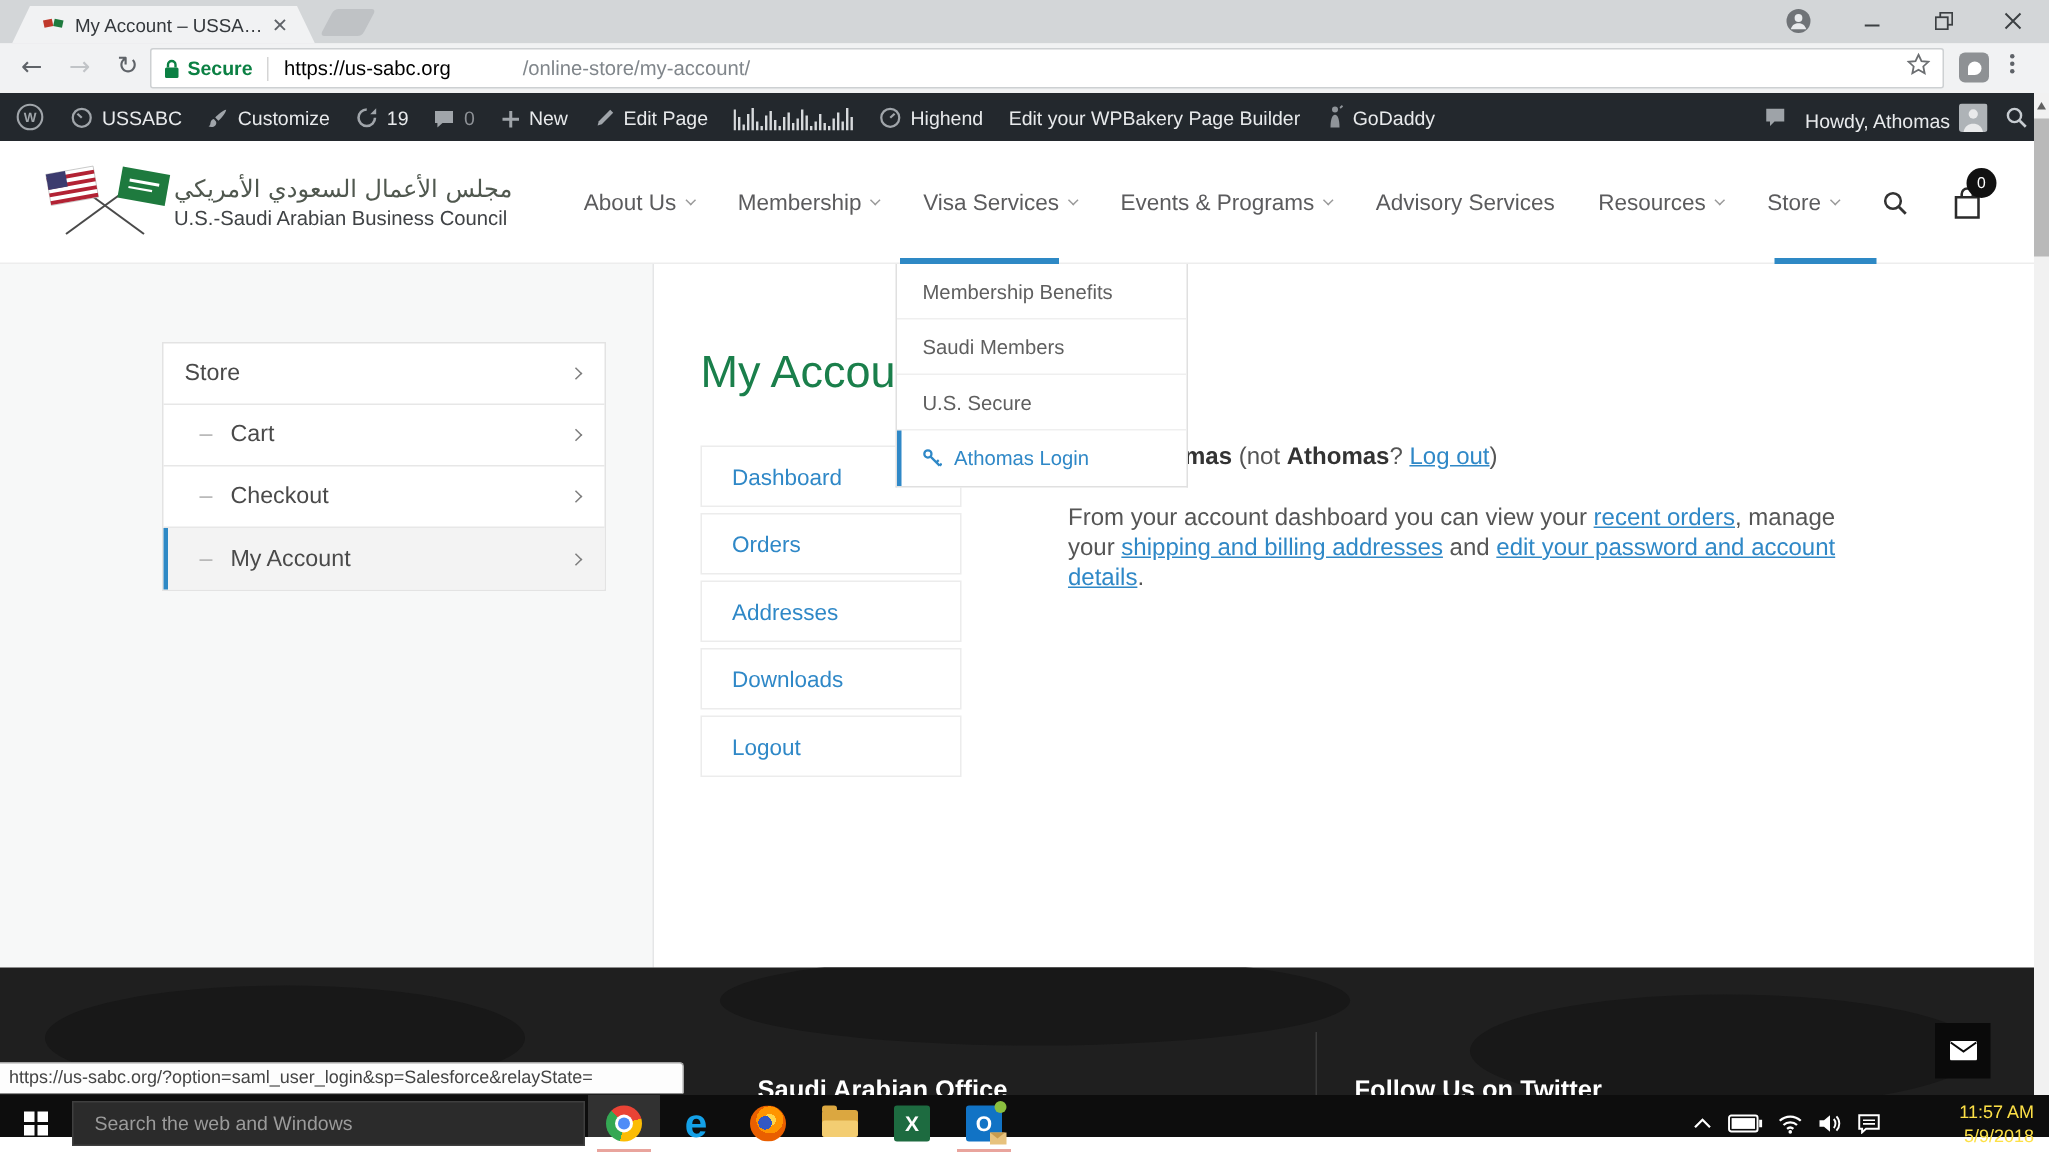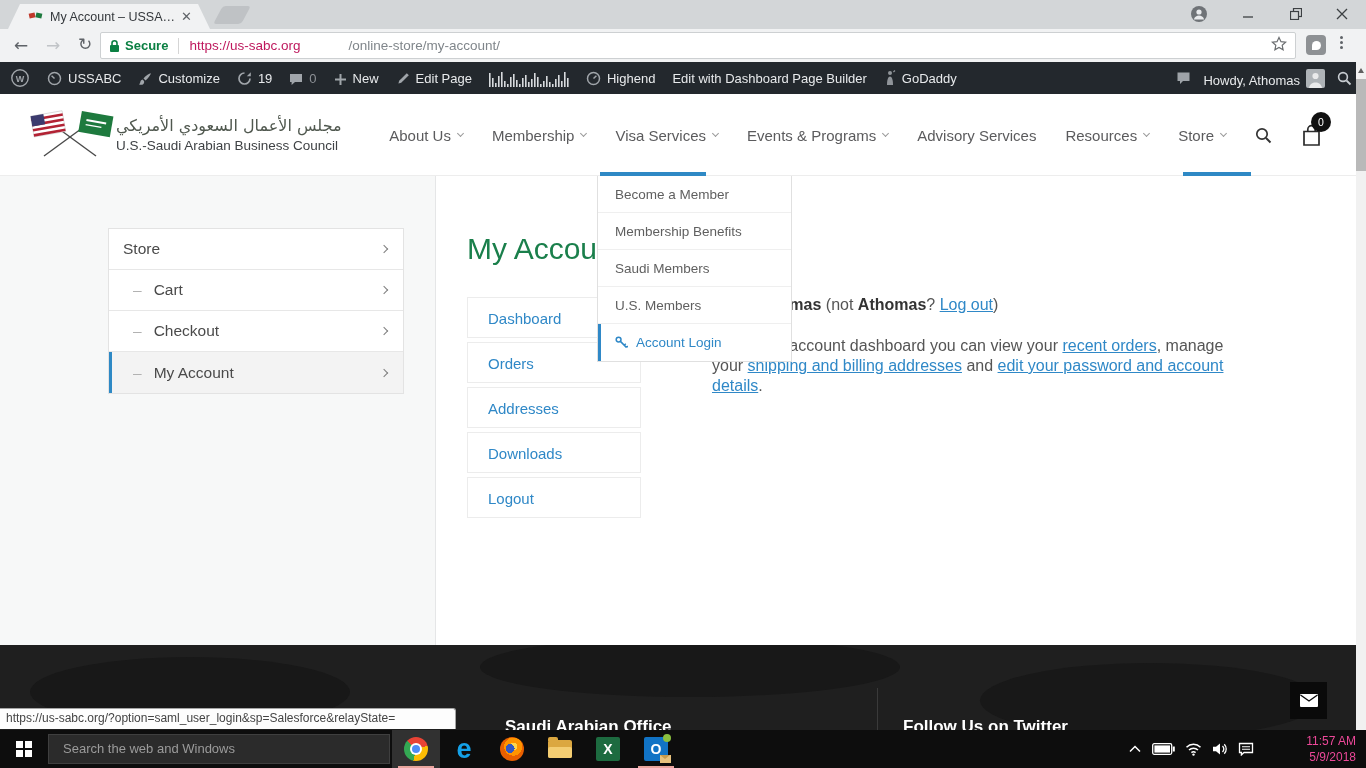--- a/index.html
+++ b/index.html
@@ -22,21 +22,21 @@
   #btn-min { left:1226px; } #btn-restore { left:1274px; } #btn-close { left:1320px; }
 
   
   #toolbar { left:0; top:29px; width:1366px; height:33px; background:#f1f2f3; }
   .navglyph { font-family:"DejaVu Sans",sans-serif; font-size:17px; color:#5f6368; }
   #fwd { color:#c1c4c7; }
   #omnibox { left:100px; top:3px; width:1196px; height:27px; background:#fff;
     border:1px solid #cdd0d2; border-radius:2px; display:flex; align-items:center; padding:0 8px; }
   #secure-label { color:#0b8043; font-size:13px; font-weight:bold; margin-left:5px; }
   .url-sep { width:1px; height:16px; background:#d5d5d5; margin:0 10px; }
-  #url-host { font-size:13.5px; color:#be185d; }
+  #url-host { font-size:13.5px; color:#000000; }
   #url-path { font-size:13.5px; color:#80868b;margin-left:48px; }
   #star { margin-left:auto; }
   #ext-icon { left:1306px; top:6px; width:20px; height:20px; background:#8e9194; border-radius:4px;
     display:flex; align-items:center; justify-content:center; }
   #ext-icon span { width:9px; height:9px; background:#fff; border-radius:50% 50% 50% 0; }
   #menu-dots { left:1340px; top:7px; display:flex; flex-direction:column; gap:2px; }
   #menu-dots i { width:3px; height:3px; border-radius:50%; background:#5f6368; }
 
   
   #adminbar { left:0; top:62px; width:1366px; height:32px; background:#23282d; color:#e8eaec;
@@ -110,21 +110,21 @@
 
   
   #scrollbar { left:1356px; top:62px; width:10px; height:668px; background:#f1f1f1; z-index:35; }
   .sb-arrow { width:0; height:0; border-left:3.5px solid transparent; border-right:3.5px solid transparent;
     margin:6px auto 0; }
   #sb-up { border-bottom:5px solid #606060; }
   #sb-down { border-top:5px solid #606060; margin-top:657px; }
   #sb-thumb { left:1356px; top:79px; width:10px; height:92px; background:#b9b9b9; z-index:36; }
 
   
-  #taskbar { left:0; top:730px; width:1366px; height:38px; background:#0d0d0d; z-index:50; }
+  #taskbar { left:0; top:730px; width:1366px; height:28px; background:#0d0d0d; z-index:50; }
   #startbtn { left:0; top:0; width:48px; height:38px; display:flex; align-items:center; justify-content:center; }
   #winlogo { display:grid; grid-template-columns:7.5px 7.5px; grid-template-rows:7.5px 7.5px; gap:1.5px; }
   #winlogo i { background:#fff; }
   #tb-search { left:48px; top:4px; width:342px; height:30px; background:#2b2b2b; border:1px solid #3f3f3f;
     font-size:13px; color:#9b9b9b; line-height:28px; padding-left:14px; }
   .tb-btn { top:0; width:48px; height:38px; display:flex; align-items:center; justify-content:center; position:absolute; }
   .tb-open::after { content:""; position:absolute; bottom:0; left:6px; right:6px; height:2px; background:#e9a49d; }
   #tb-chrome { left:392px; background:rgba(255,255,255,0.15); }
   #tb-edge { left:440px; } #tb-firefox { left:488px; } #tb-explorer { left:536px; }
   #tb-excel { left:584px; } #tb-outlook { left:632px; }
@@ -145,21 +145,21 @@
   .folder .front { position:absolute; left:0; right:0; bottom:0; height:11px; background:#f3cd72; border-radius:2px; }
   .excel-sq { width:24px; height:24px; background:#1d6b40; border-radius:2px; color:#fff; font-weight:bold;
     font-size:14px; display:flex; align-items:center; justify-content:center; }
   .outlook-sq { position:relative; width:24px; height:24px; background:#1173c5; border-radius:2px; color:#fff;
     font-weight:bold; font-size:14px; display:flex; align-items:center; justify-content:center; }
   .outlook-sq .env { position:absolute; right:-3px; bottom:-2px; width:11px; height:8px; background:#e7c27d; }
   .outlook-sq .env::before { content:""; position:absolute; left:0; top:0; border-left:5.5px solid transparent;
     border-right:5.5px solid transparent; border-top:4px solid #c79b4e; }
   .outlook-sq .chk { position:absolute; right:-3px; top:-3px; width:8px; height:8px; border-radius:50%; background:#8bbf3f; }
   #tray { left:1128px; top:0; height:38px; display:flex; align-items:center; gap:10px; position:absolute; }
-  #clock { left:1296px; top:3px; width:60px; text-align:right; color:#ec4899; font-size:12px; line-height:16px; position:absolute; }
+  #clock { left:1296px; top:3px; width:60px; text-align:right; color:#fde047; font-size:12px; line-height:16px; position:absolute; }
 </style>
 </head>
 <body>
 
 <div id="stage">
 
   <div id="tabstrip" class="abs">
     <div id="tab" class="abs">
       <svg width="16" height="12" viewBox="0 0 16 12" style="margin-right:6px;flex:none">
         <rect x="1" y="2" width="6" height="5" fill="#c0392b" transform="rotate(-12 4 4)"></rect>
@@ -304,21 +304,21 @@
           </svg>
       </span>
       <span class="ab-item">
         <svg class="ab-ic" width="15" height="15" viewBox="0 0 15 15">
           <circle cx="7.5" cy="7.5" r="6" fill="none" stroke="#a0a5aa" stroke-width="1.5"></circle>
             <path d="M7.5 7.5L10.4 4.8" stroke="#a0a5aa" stroke-width="1.5"></path>
           </svg>
         <span>Highend</span>
       </span>
       <span class="ab-item">
-        <span>Edit with Dashboard Page Builder</span>
+        <span>Edit your WPBakery Page Builder</span>
       </span>
       <span class="ab-item">
         <svg class="ab-ic" width="12" height="16" viewBox="0 0 12 16">
           <circle cx="6" cy="3" r="2" fill="#8f9499"></circle>
             <path d="M3 15c0-5 1-8.5 3-8.5s3 3.5 3 8.5z" fill="#8f9499"></path>
           <path d="M9.4 2l1.6-1.5" stroke="#8f9499" stroke-width="1.2"></path>
           </svg>
         <span>GoDaddy</span>
       </span>
     </div>
@@ -450,30 +450,29 @@
     <div id="hello" class="abs">
       <span>Hello </span><b>Athomas</b><span> (not </span><b>Athomas</b><span>? </span><a class="bluelink">Log out</a><span>)</span>
     </div>
 
     <div id="dashpara" class="abs">
       <span>From your account dashboard you can view your </span><a class="bluelink">recent orders</a><span>, manage your </span><a class="bluelink">shipping and billing addresses</a><span> and </span><a class="bluelink">edit your password and account details</a><span>.</span>
     </div>
   </div>
 
   <div id="dropdown" class="abs">
-    <div class="dd-item">Become a Member</div>
     <div class="dd-item">Membership Benefits</div>
     <div class="dd-item">Saudi Members</div>
-    <div class="dd-item">U.S. Members</div>
+    <div class="dd-item">U.S. Secure</div>
     <div class="dd-item dd-active">
       <svg width="13" height="13" viewBox="0 0 13 13">
         <circle cx="3.6" cy="3.6" r="2.4" fill="none" stroke="#2f88c7" stroke-width="1.5"></circle>
         <path d="M5.4 5.4l6 6M9.2 9.2l1.6-1.4M11.4 11.4l1.4-1.3" stroke="#2f88c7" stroke-width="1.5"></path>
         </svg>
-      <span>Account Login</span>
+      <span>Athomas Login</span>
     </div>
   </div>
 
   <div id="statusbar" class="abs">https://us-sabc.org/?option=saml_user_login&amp;sp=Salesforce&amp;relayState=</div>
 
   <div id="footer" class="abs">
     <div class="abs map-blob" style="left:30px;top:12px;width:320px;height:70px"></div>
     <div class="abs map-blob" style="left:480px;top:-8px;width:420px;height:60px"></div>
     <div class="abs map-blob" style="left:980px;top:18px;width:340px;height:75px"></div>
     <div id="f-col1" class="abs">Saudi Arabian Office</div>

